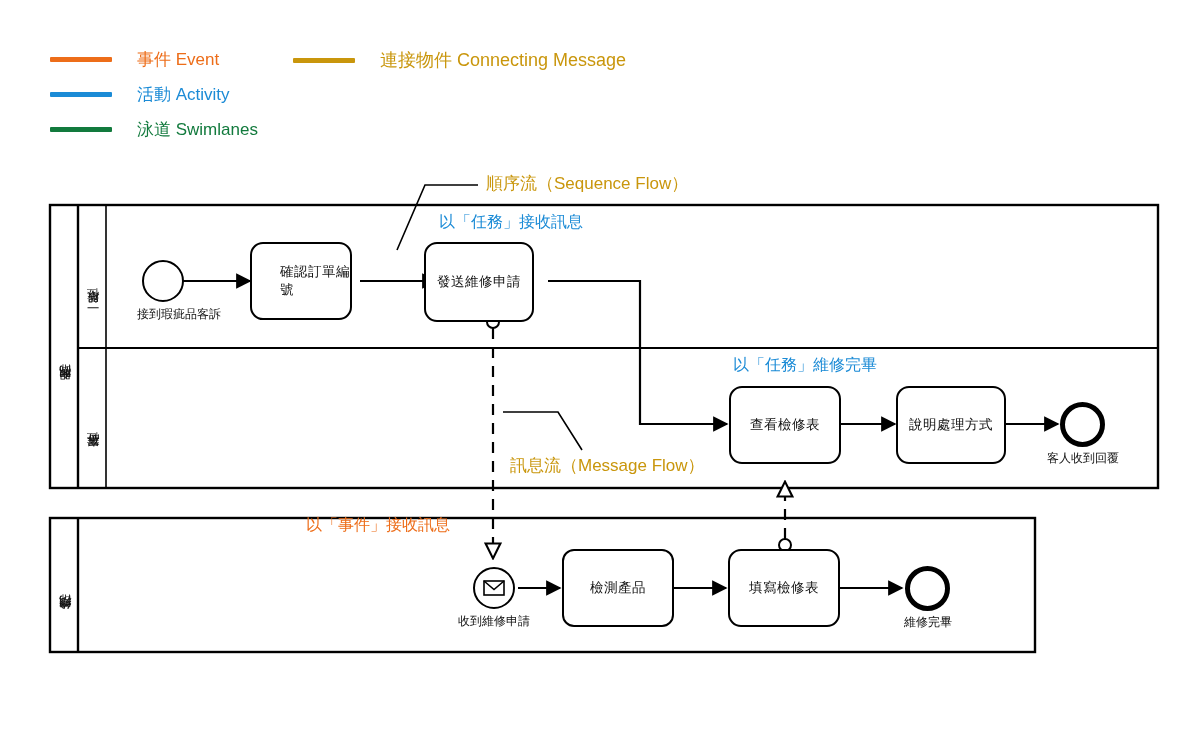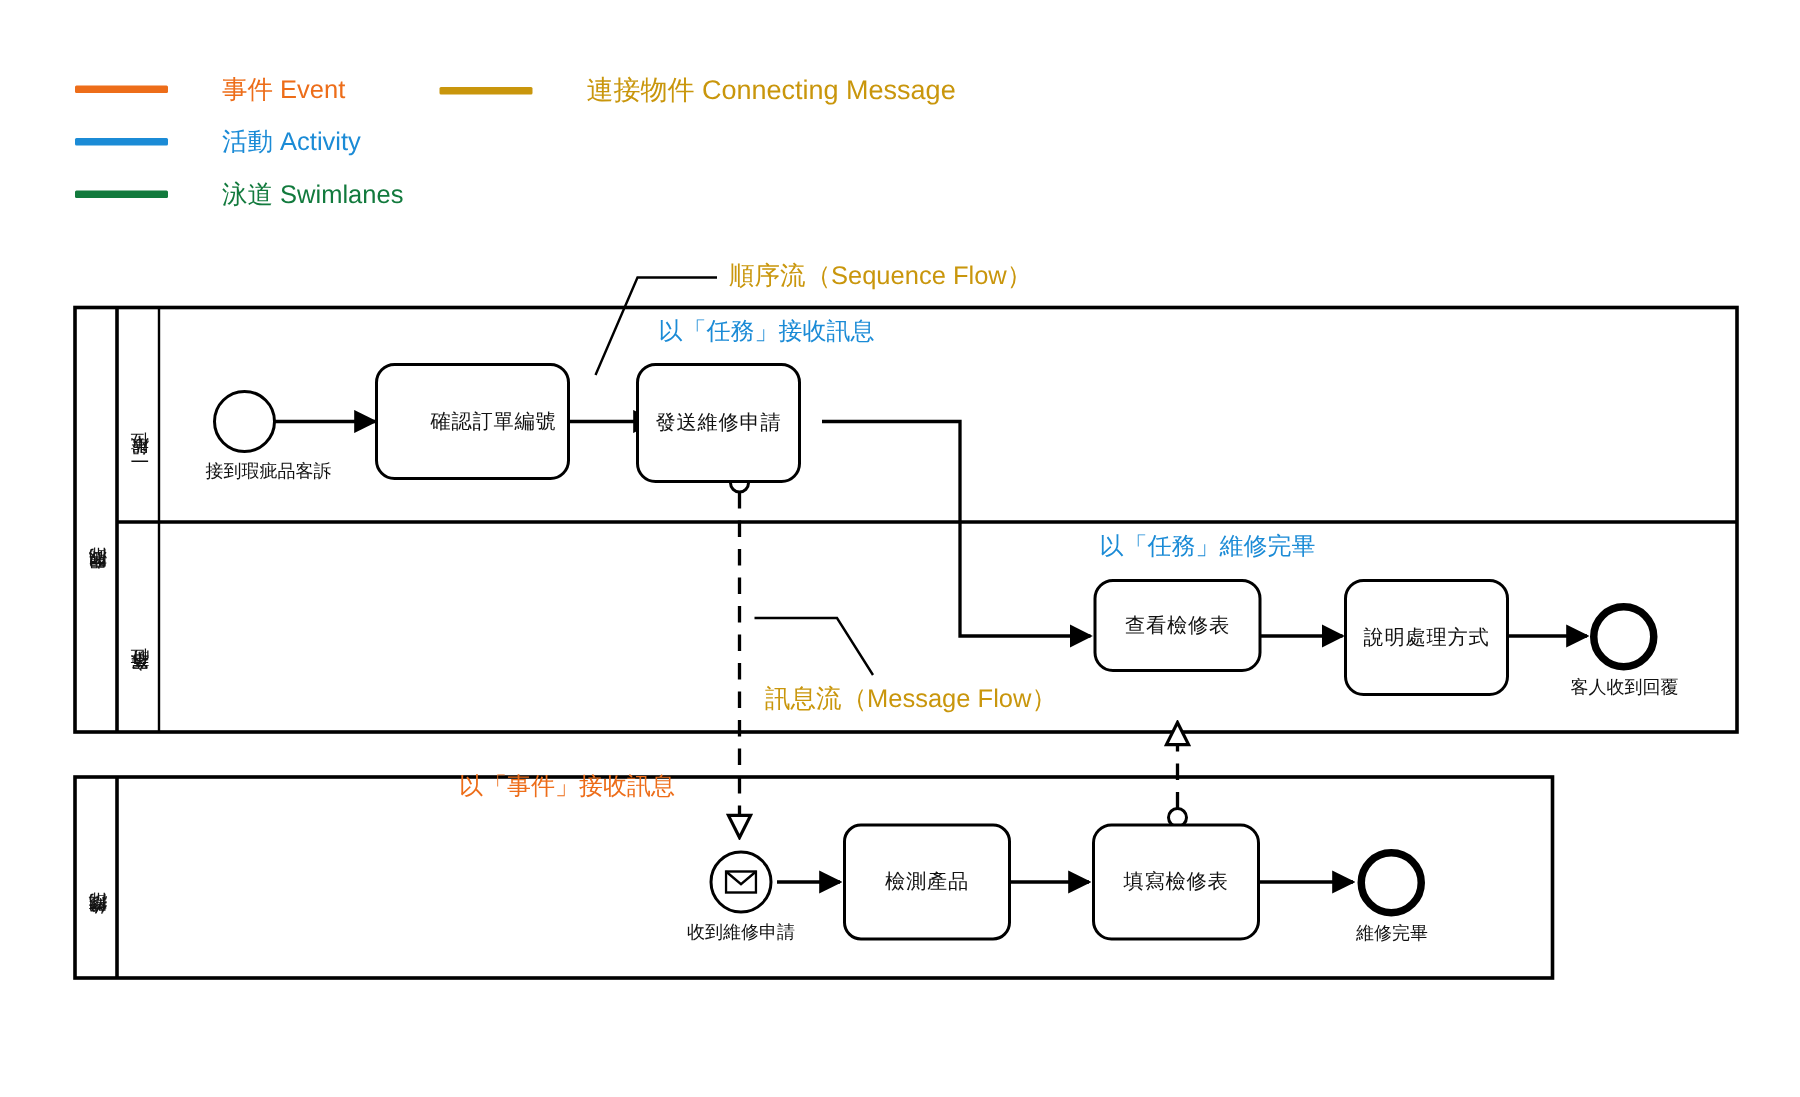--- a/index.html
+++ b/index.html
@@ -8,21 +8,21 @@
     width:1200px;height:731px;
     font-family:"Liberation Sans","DejaVu Sans",sans-serif;
     position:relative;overflow:hidden;
     color:#1a1a1a;
   }
   #stage{position:relative;width:1200px;height:731px;}
 
   
   .legend-row{position:absolute;display:flex;align-items:center;}
   .legend-swatch{width:62px;height:5px;border-radius:1px;flex:0 0 auto;}
-  .legend-label{margin-left:36px;font-size:17px;white-space:nowrap;line-height:1;}
+  .legend-label{margin-left:25px;font-size:17px;white-space:nowrap;line-height:1;}
 
   
   .anno{position:absolute;white-space:nowrap;font-size:16.5px;line-height:1;}
   .anno.sm{font-size:16px;}
 
   
   svg#canvas{position:absolute;left:0;top:0;width:1200px;height:731px;overflow:visible;}
 
   
   .task{
@@ -142,29 +142,29 @@
   <div class="anno sm" style="left:306px;top:517px;color:#ED6D19;">以「事件」接收訊息</div>
 
   <div class="vlabel" style="left:57px;top:310px;height:80px;">客服部門</div>
   <div class="vlabel" style="left:85px;top:244px;height:70px;">一般單位</div>
   <div class="vlabel" style="left:85px;top:388px;height:70px;">客訴單位</div>
   <div class="vlabel" style="left:57px;top:550px;height:70px;">維修部門</div>
 
   <div class="ev ev-start" style="left:142px;top:260px;width:42px;height:42px;"></div>
   <div class="ev-label" style="left:133px;top:306px;width:92px;font-family:Liberation Serif, serif;">接到瑕疵品客訴</div>
 
-  <div class="task" style="left:250px;top:242px;width:130px;height:78px;padding-left:28px;">
+  <div class="task" style="left:250px;top:242px;width:102px;height:78px;padding-left:28px;">
     <span>確認訂單編號</span>
   </div>
 
   <div class="task" style="left:424px;top:242px;width:110px;height:80px;">
     <span>發送維修申請</span>
   </div>
 
-  <div class="task" style="left:729px;top:386px;width:112px;height:62px;">
+  <div class="task" style="left:729px;top:386px;width:112px;height:78px;">
     <span>查看檢修表</span>
   </div>
 
   <div class="task" style="left:896px;top:386px;width:110px;height:78px;justify-content:center;">
     <span>說明處理方式</span>
   </div>
 
   <div class="ev ev-end" style="left:1060px;top:402px;width:45px;height:45px;"></div>
   <div class="ev-label" style="left:1038px;top:450px;width:90px;">客人收到回覆</div>
 

